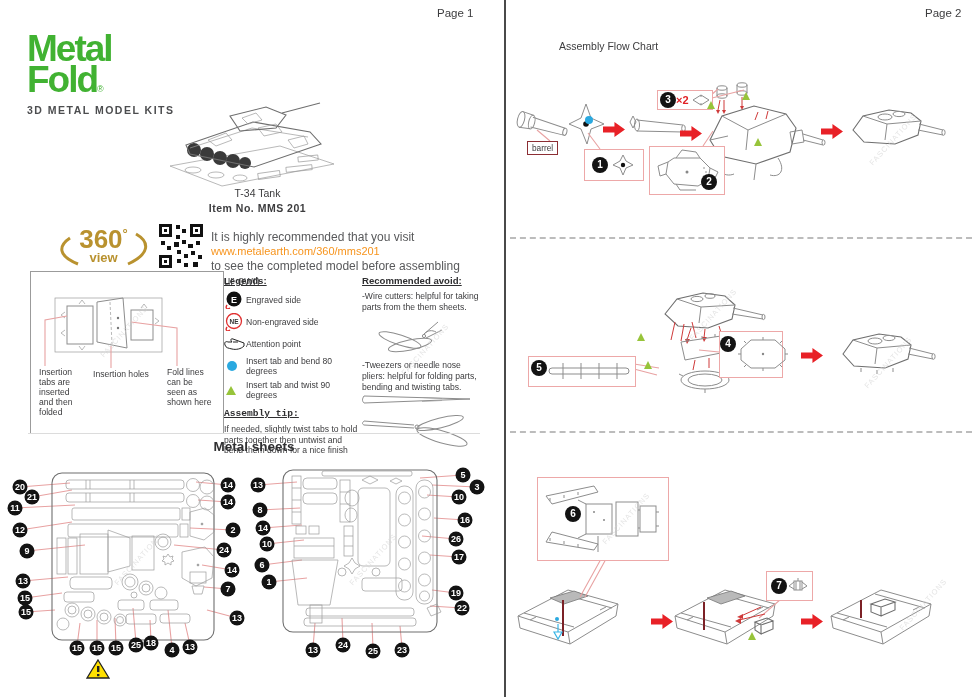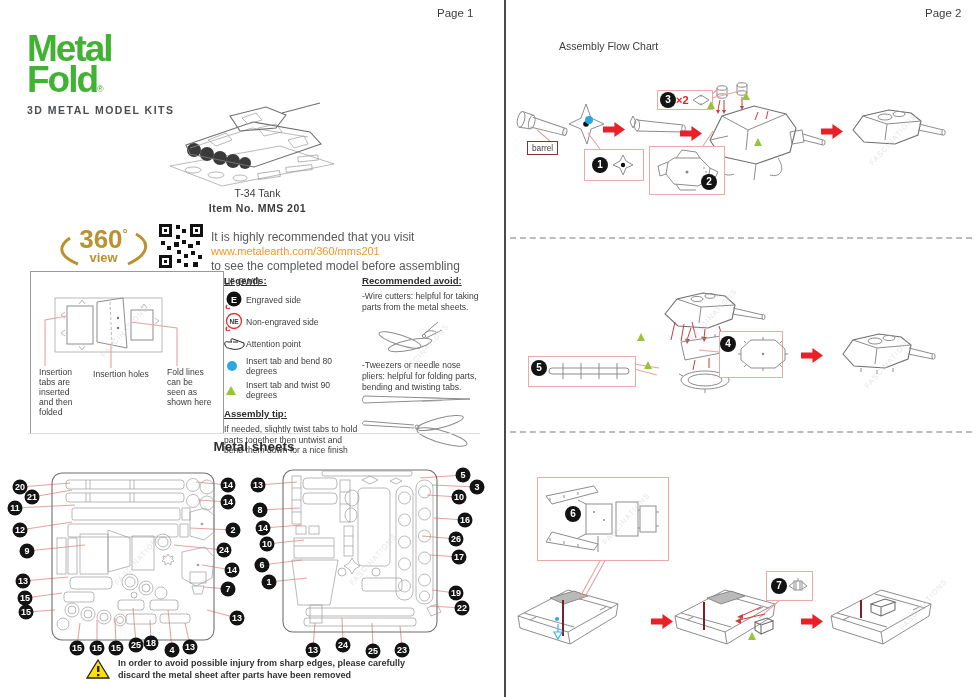--- a/index.html
+++ b/index.html
@@ -200,27 +200,27 @@
             <span class="dot-blue-ic" style="margin-left:3px;"></span>
           </span>
         <span class="legend-lb">Insert tab and bend 80 degrees</span>
       </div>
       <div class="legend-row">
         <span class="legend-ic">
             <span class="tri-ic" style="margin-left:2px;"></span>
           </span>
         <span class="legend-lb">Insert tab and twist 90 degrees</span>
       </div>
-      <div class="col-title" style="margin-top:8px;">Assembly tip:</div>
+      <div class="col-title" style="margin-top:8px;font-family:Liberation Mono, monospace;">Assembly tip:</div>
       <div class="tip-text">If needed, slightly twist tabs to hold parts together then untwist and bend them down for a nice finish</div>
     </div>
 
     <div class="abs" style="left:362px;top:275px;width:118px;">
       <div class="col-title">Recommended avoid:</div>
-      <div class="tool-text">-Wire cutters:  helpful for taking parts from the metal sheets.</div>
+      <div class="tool-text">-Wire cutters:  helpful for taking parts from the them sheets.</div>
       <svg width="110" height="44" viewBox="0 0 110 44">
         <ellipse class="s" cx="38" cy="28" rx="22" ry="5" transform="rotate(18 38 28)"></ellipse>
         <ellipse class="s" cx="48" cy="33" rx="22" ry="5" transform="rotate(-12 48 33)"></ellipse>
         <path class="s" d="M62,22 L76,10 M64,26 L80,18 M62,22 C66,18 70,18 74,20"></path>
         <circle class="s" cx="62" cy="24" r="1.6"></circle>
       </svg>
       <div class="tool-text">-Tweezers or needle nose pliers: helpful for folding parts, bending and twisting tabs.</div>
       <svg width="112" height="14" viewBox="0 0 112 14">
         <path class="s" d="M2,3 L108,6 L2,10 M2,3 C0,6 0,8 2,10"></path>
         <path class="thin" d="M60,4.5 L80,5.5 M60,8.5 L80,7.5"></path>
@@ -383,21 +383,20 @@
           <span class="callout" style="left: 456px; top: 133px; width: 15px; height: 15px; line-height: 15px; font-size: 9px;">19</span>
           <span class="callout" style="left: 462px; top: 148px; width: 15px; height: 15px; line-height: 15px; font-size: 9px;">22</span>
         </div>
     </div>
 
     <svg class="abs" style="left:86px;top:659px;" width="24" height="20" viewBox="0 0 24 20">
       <polygon points="12,1 23,19 1,19" fill="#ffe000" stroke="#222" stroke-width="1.3"></polygon>
       <rect x="11" y="7" width="2.4" height="6" fill="#222"></rect>
         <rect x="11" y="15" width="2.4" height="2.2" fill="#222"></rect>
     </svg>
-    <div class="abs warning-text" style="left:118px;top:658px;width:308px;">In order to avoid possible injury from sharp edges, please carefully discard the metal sheet after parts have been removed</div>
   </section>
 
   <section class="abs" style="left:505px;top:0;width:475px;height:697px;">
     <span class="page-label" style="left:420px;top:7px;">Page 2</span>
     <div class="abs flow-title" style="left:8px;top:40px;">Assembly Flow Chart</div>
 
     <svg class="abs" style="left:0;top:0;z-index:2;" width="475" height="697" viewBox="0 0 475 697">
       <path class="pk" d="M45,141 L32,130 M95,149 L83,133 M205,96 L213,89 M207,98 L239,90 M198,146 L208,131 M129,369 L152,375 M129,364 L154,368 M214,352 L194,350 M96,559 L75,597 M101,559 L80,597 M276,599 L254,618"></path>
       <path class="rd" stroke-width=".9" d="M170,322 L166,340 M179,324 L176,341 M187,322 L191,338"></path>
       <path class="drk" d="M58,600 L58,636 M199,602 L199,630 M356,600 L356,618"></path>

